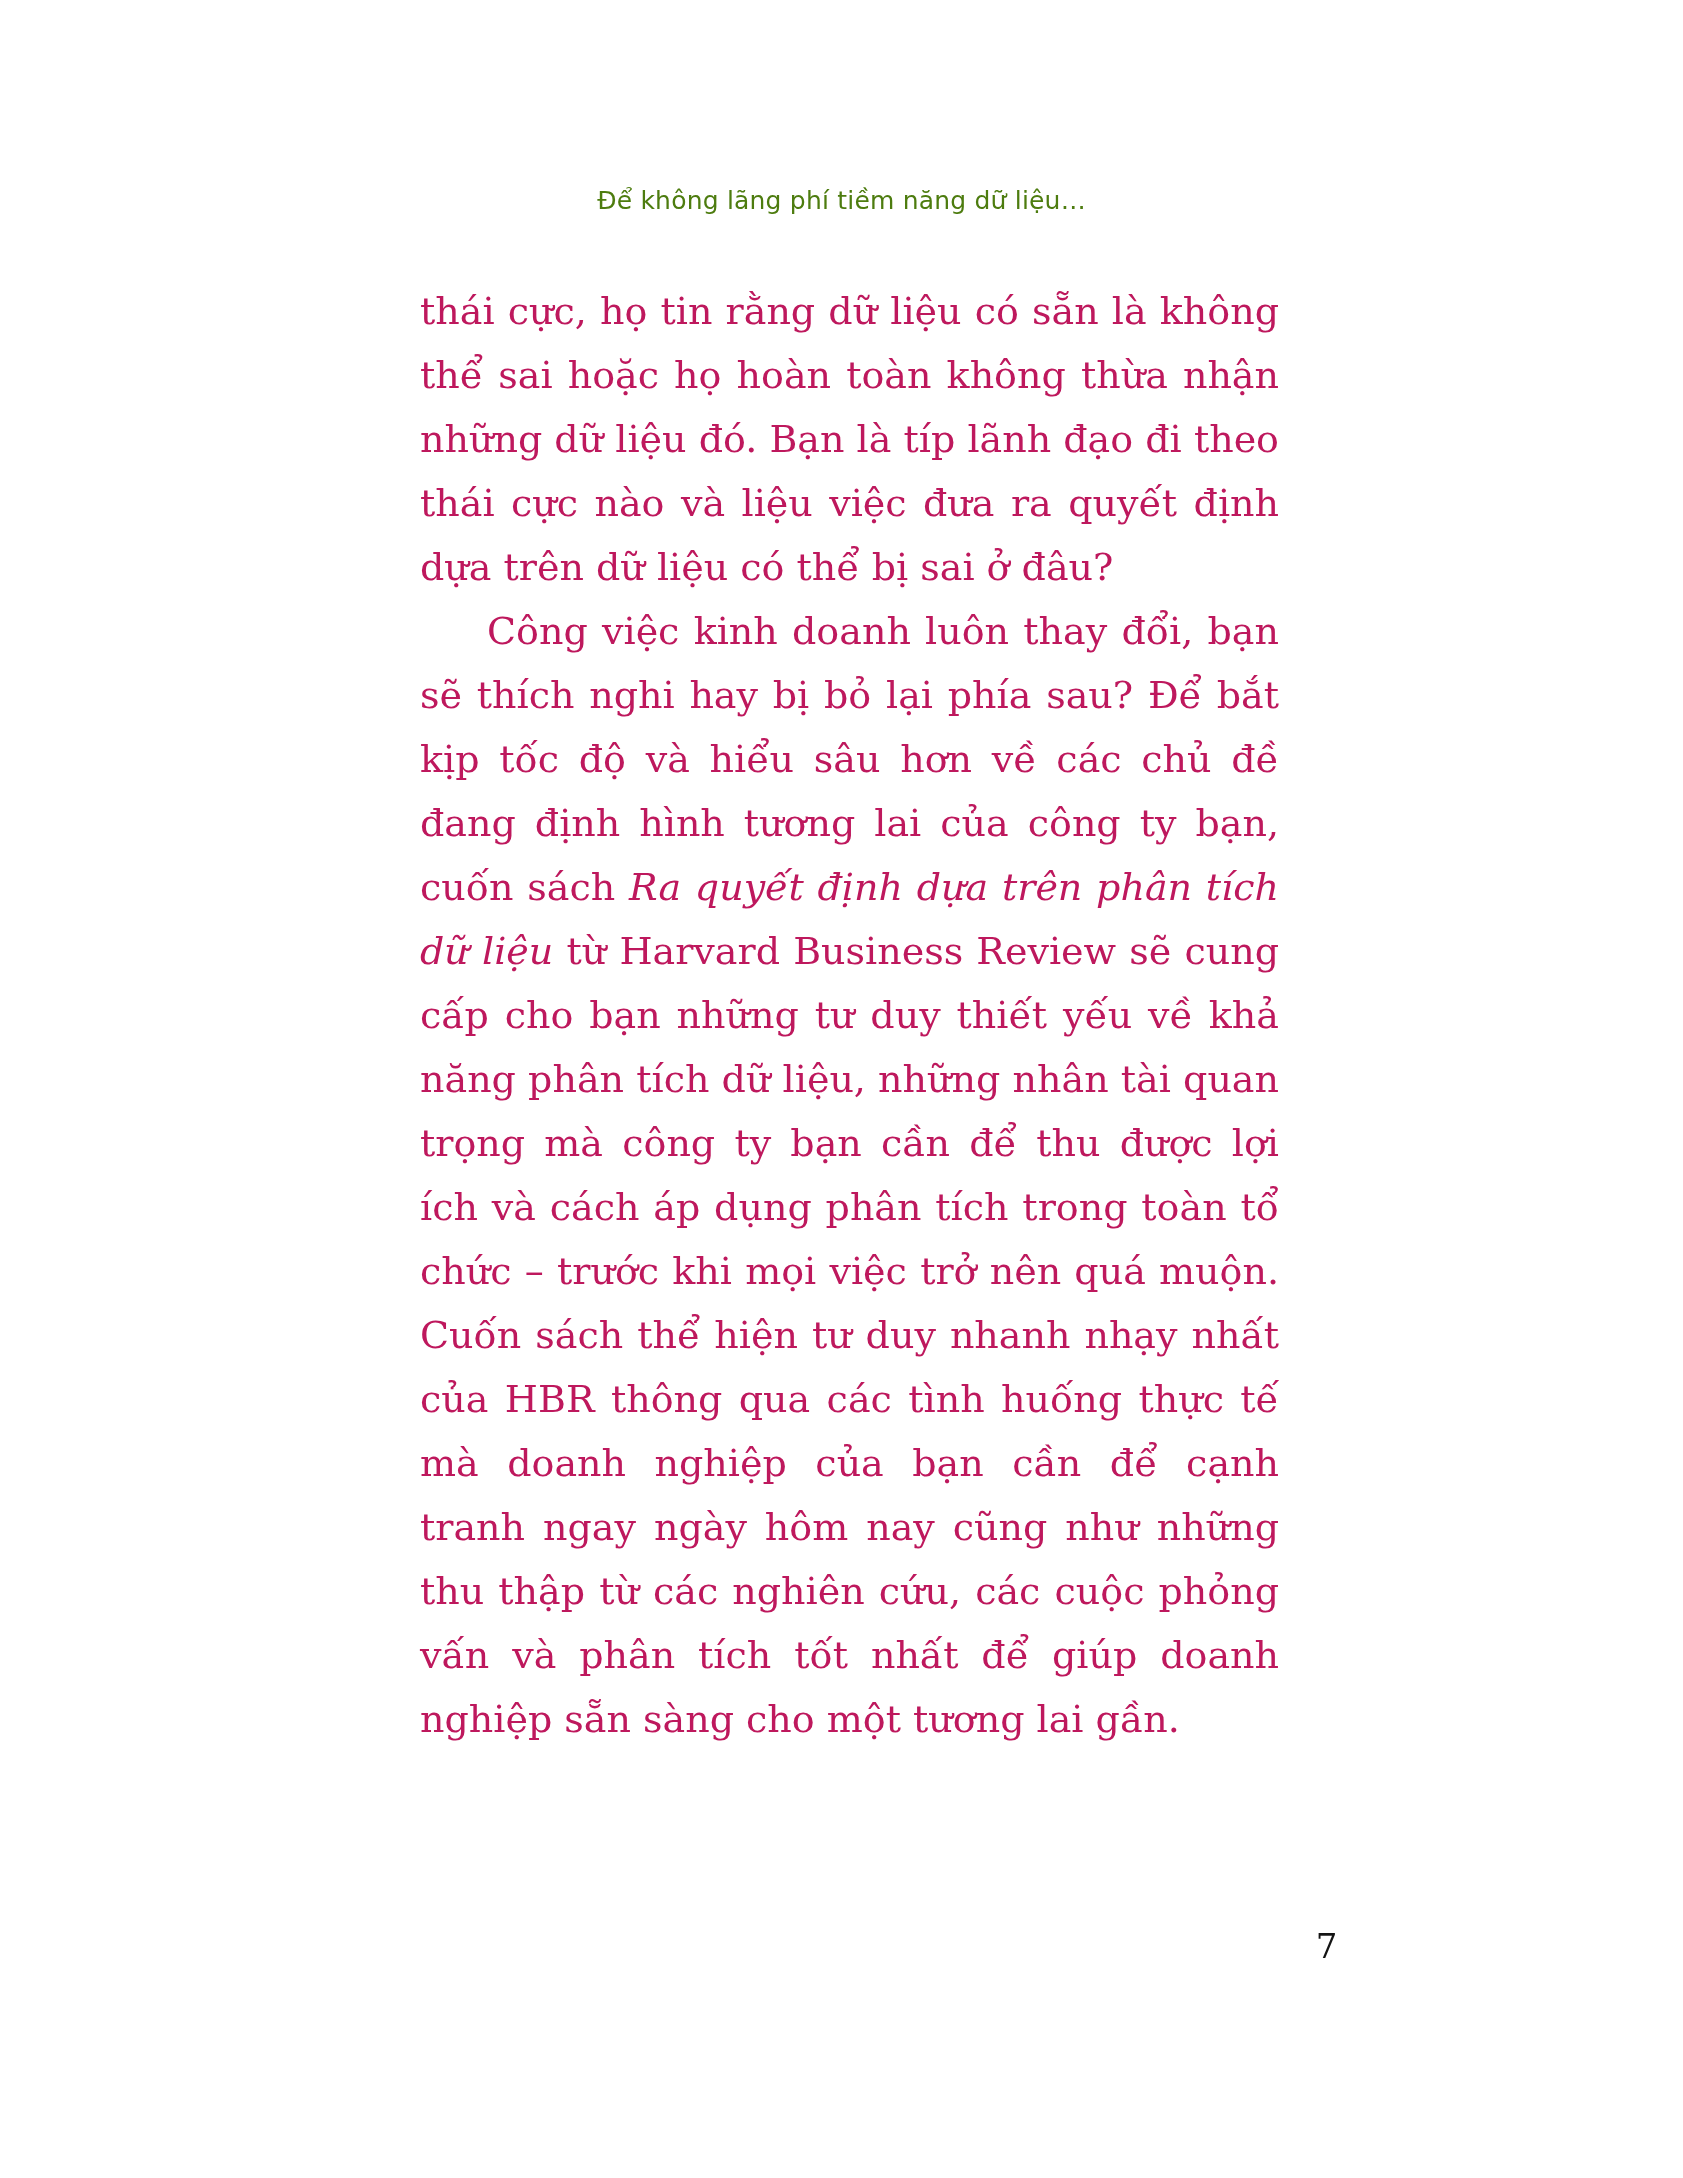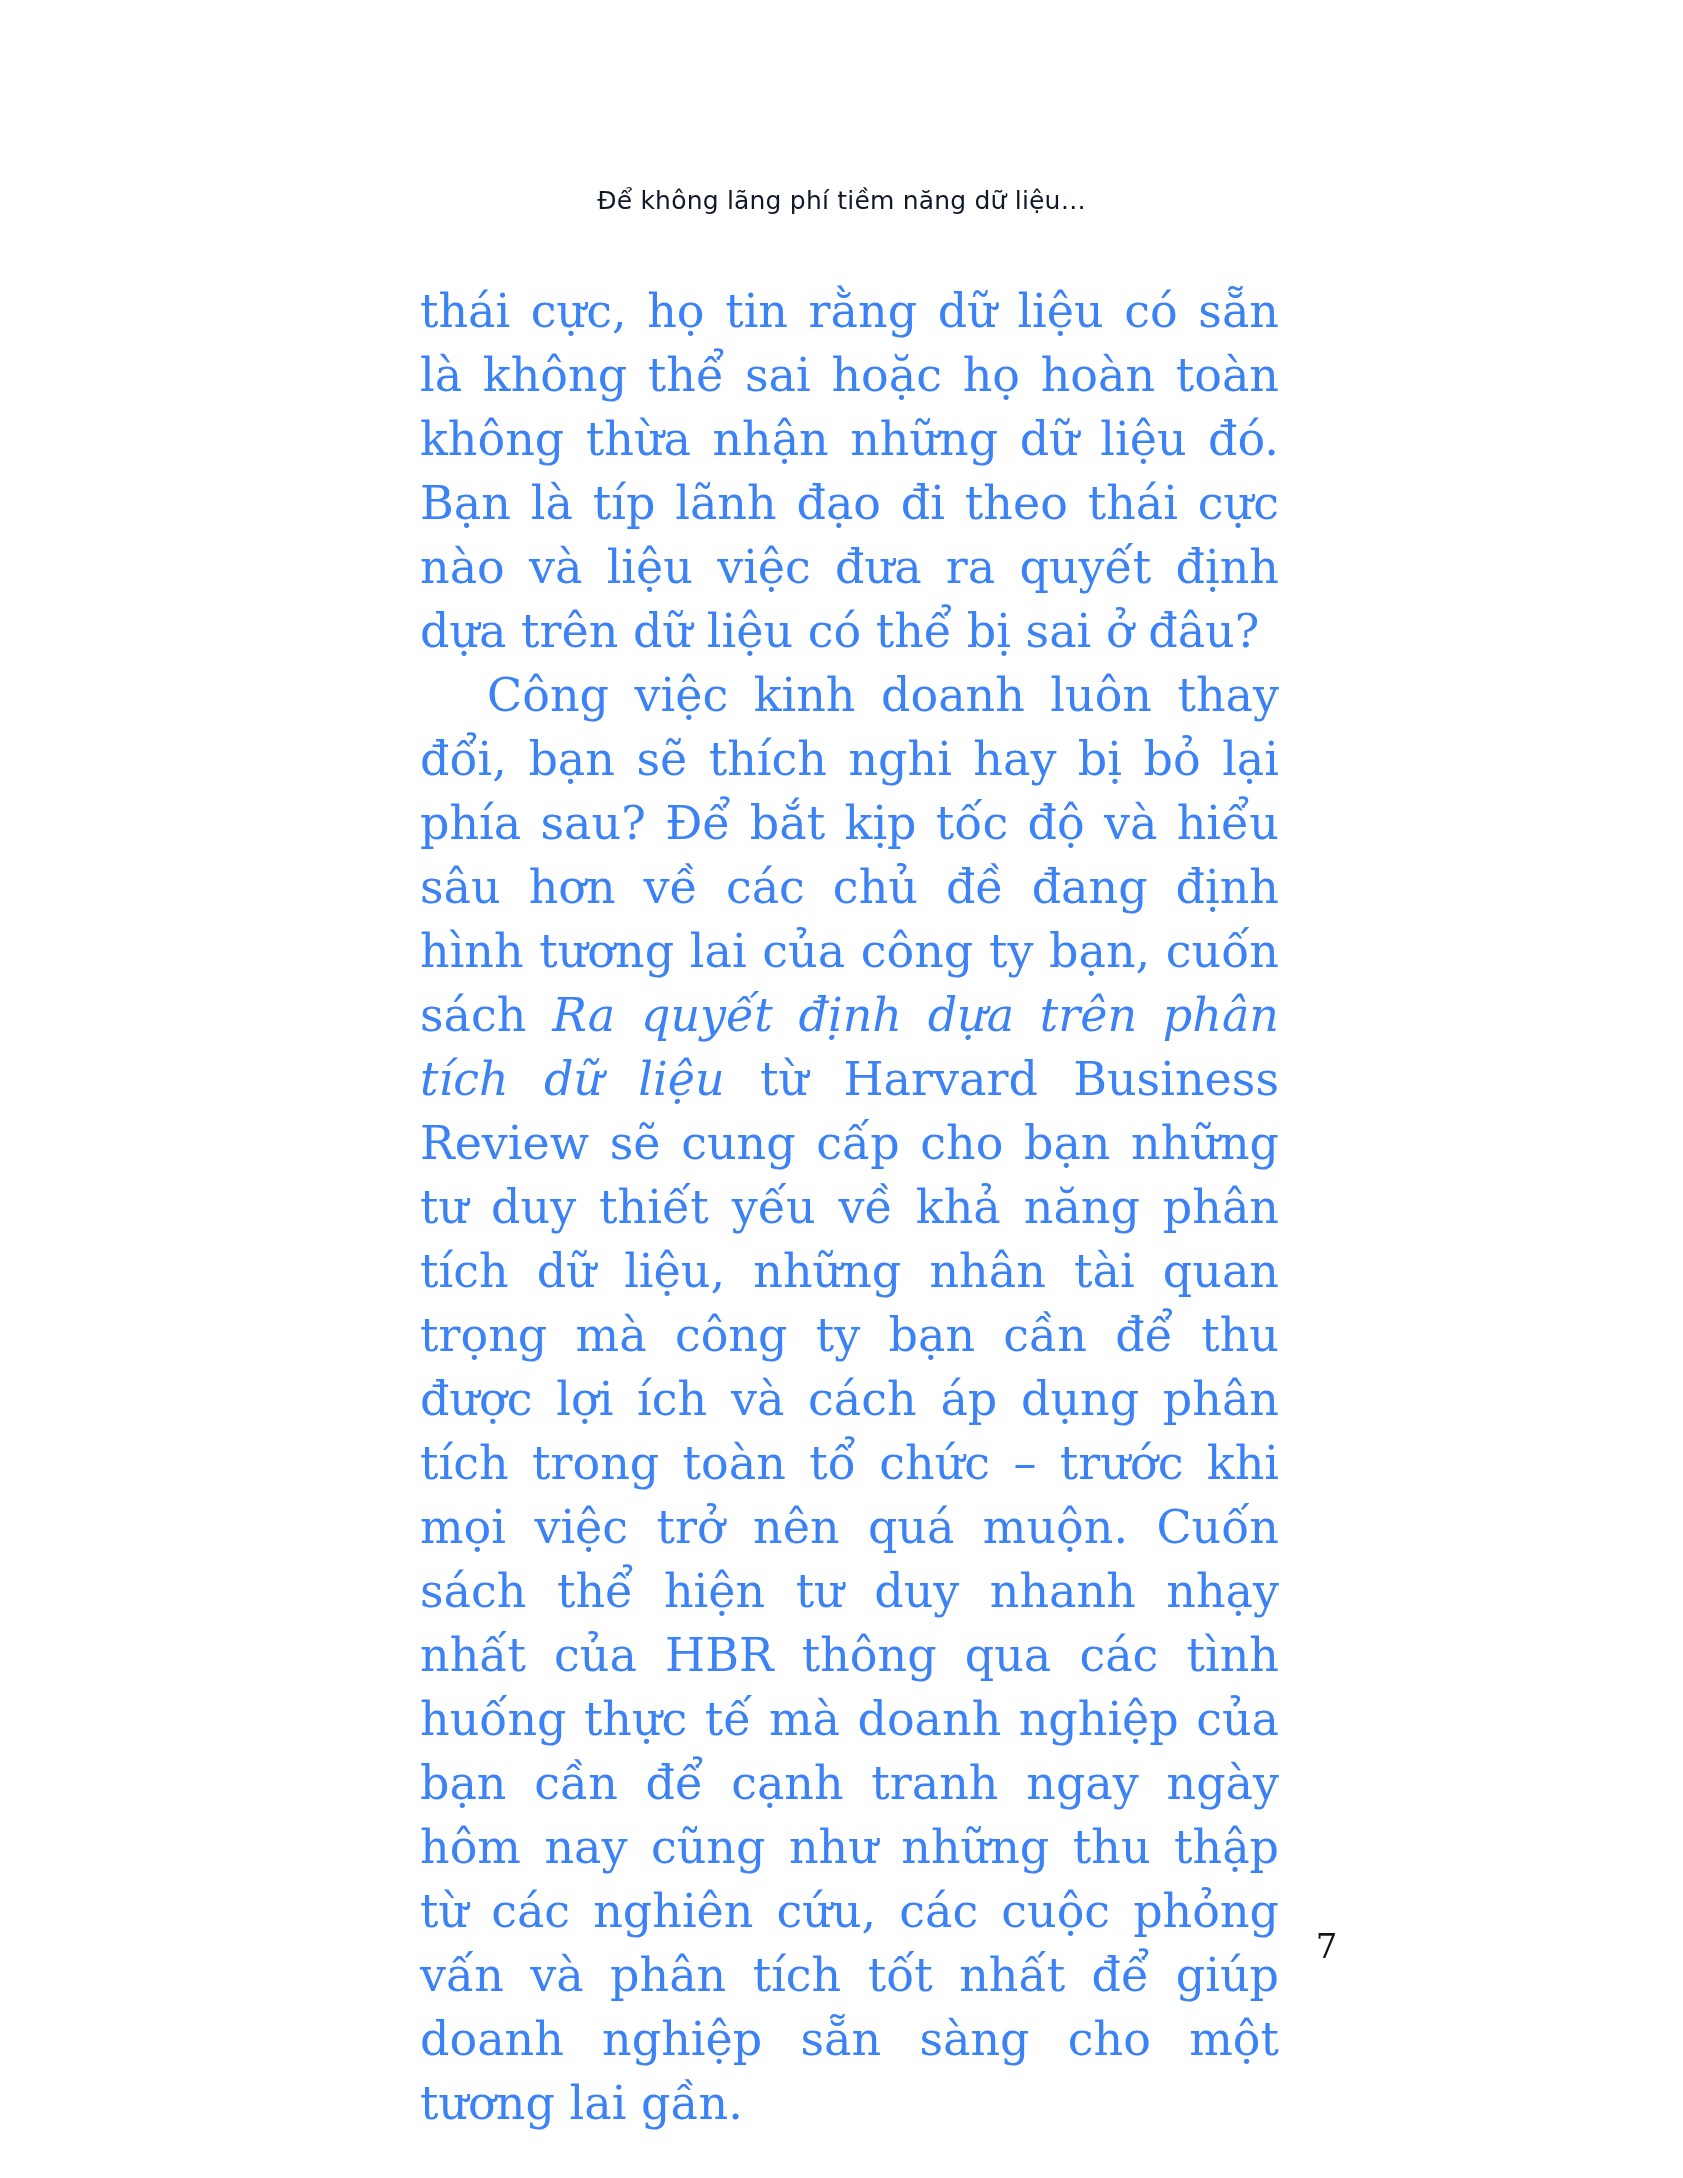--- a/index.html
+++ b/index.html
@@ -18,32 +18,32 @@
   }
   .running-head {
     position: absolute;
     top: 186px;
     left: 0;
     width: 1683px;
     text-align: center;
     font-family: "DejaVu Sans", sans-serif;
     font-size: 25px;
     letter-spacing: 0.2px;
-    color: #0f172a;
+    color: #4d7c0f;
     white-space: nowrap;
   }
   .text-block {
     position: absolute;
     top: 279px;
     left: 420px;
     width: 859px;
     font-family: "DejaVu Serif", serif;
-    font-size: 46px;
+    font-size: 38px;
     line-height: 64px;
-    color: #3b82f6;
+    color: #be185d;
     text-align: justify;
     text-justify: inter-word;
   }
   .text-block p {
     margin: 0;
   }
   .text-block p.indent {
     text-indent: 67px;
   }
   .text-block em {

